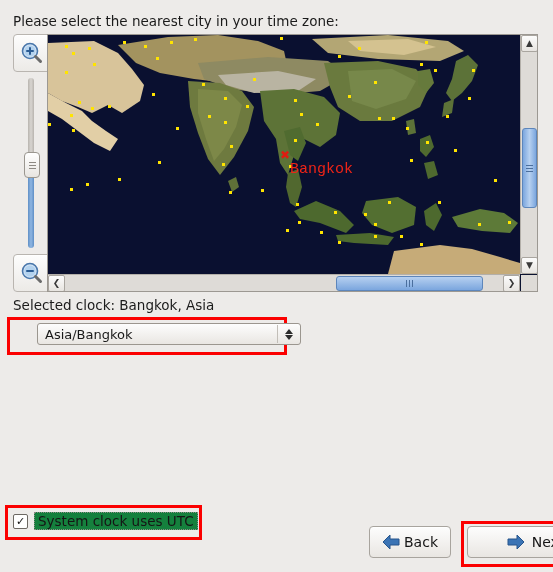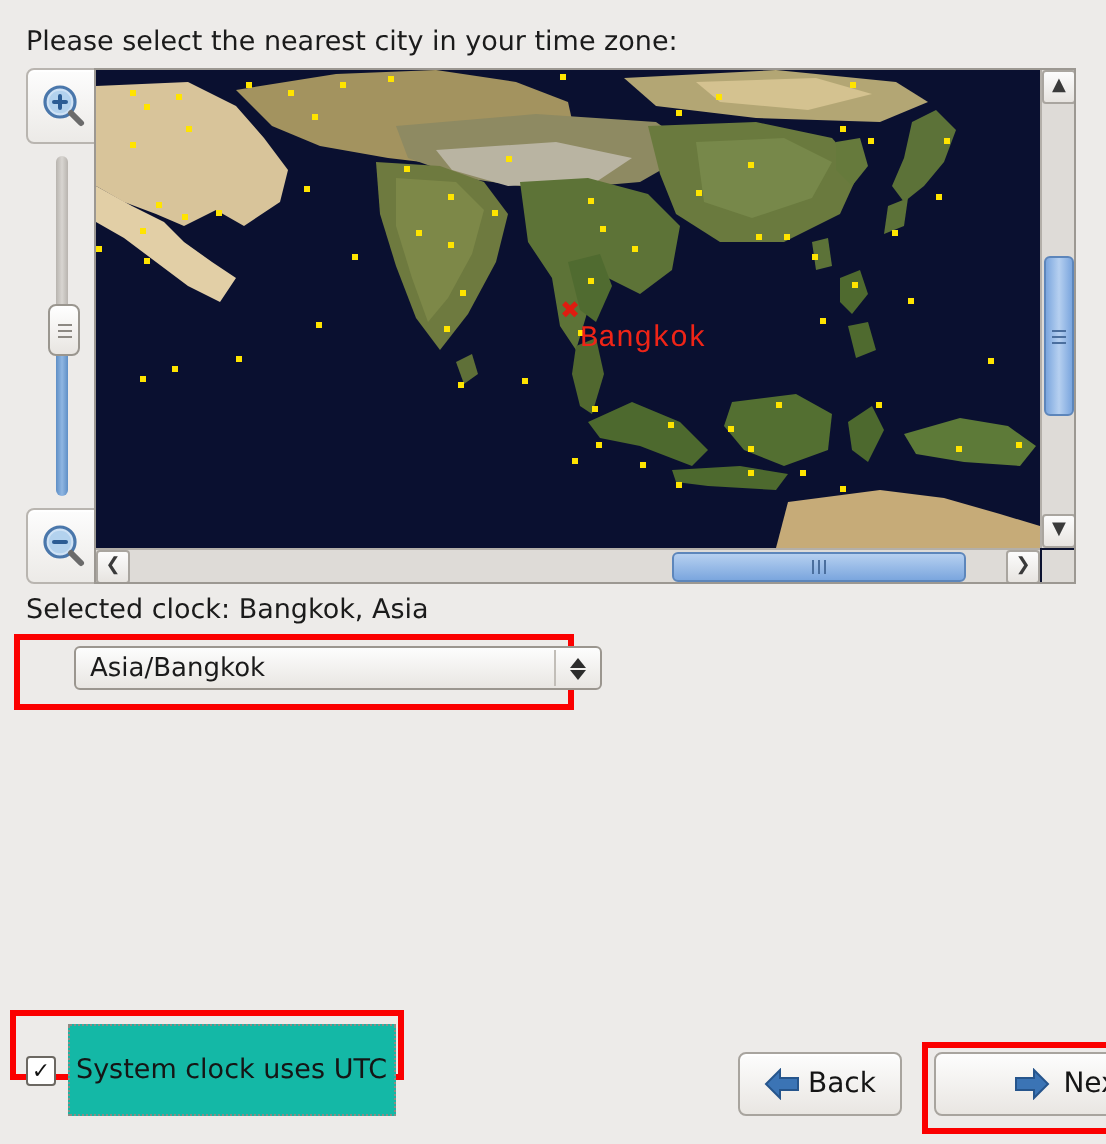--- a/index.html
+++ b/index.html
@@ -114,22 +114,22 @@
 
   
   .chk-wrap{position:absolute;left:5px;top:505px;width:191px;height:29px;border:3px solid #fb0000;}
   .chk-row{position:absolute;left:5px;top:4px;display:flex;align-items:center;gap:6px;}
   .chkbox{
     width:13px;height:13px;border:1px solid #6c6862;background:#fff;border-radius:2px;
     display:flex;align-items:center;justify-content:center;cursor:pointer;
     font-size:11px;color:#111;line-height:1;
   }
   .chk-label{
-    font-size:13.5px;color:#151515;background:#14b8a6;
-    border:1px dotted #8e8a85;padding:14px 3px;
+    font-size:13.5px;color:#151515;background:#15803d;
+    border:1px dotted #8e8a85;padding:0 3px;
   }
 
   
   .btn{
     position:absolute;height:30px;
     border:1px solid #a8a49e;border-radius:4px;
     background:linear-gradient(#fdfdfd,#e9e6e2);
     display:flex;align-items:center;justify-content:center;gap:4px;
     font-size:14px;color:#151515;cursor:pointer;
     box-shadow:inset 0 1px 0 #ffffff;

